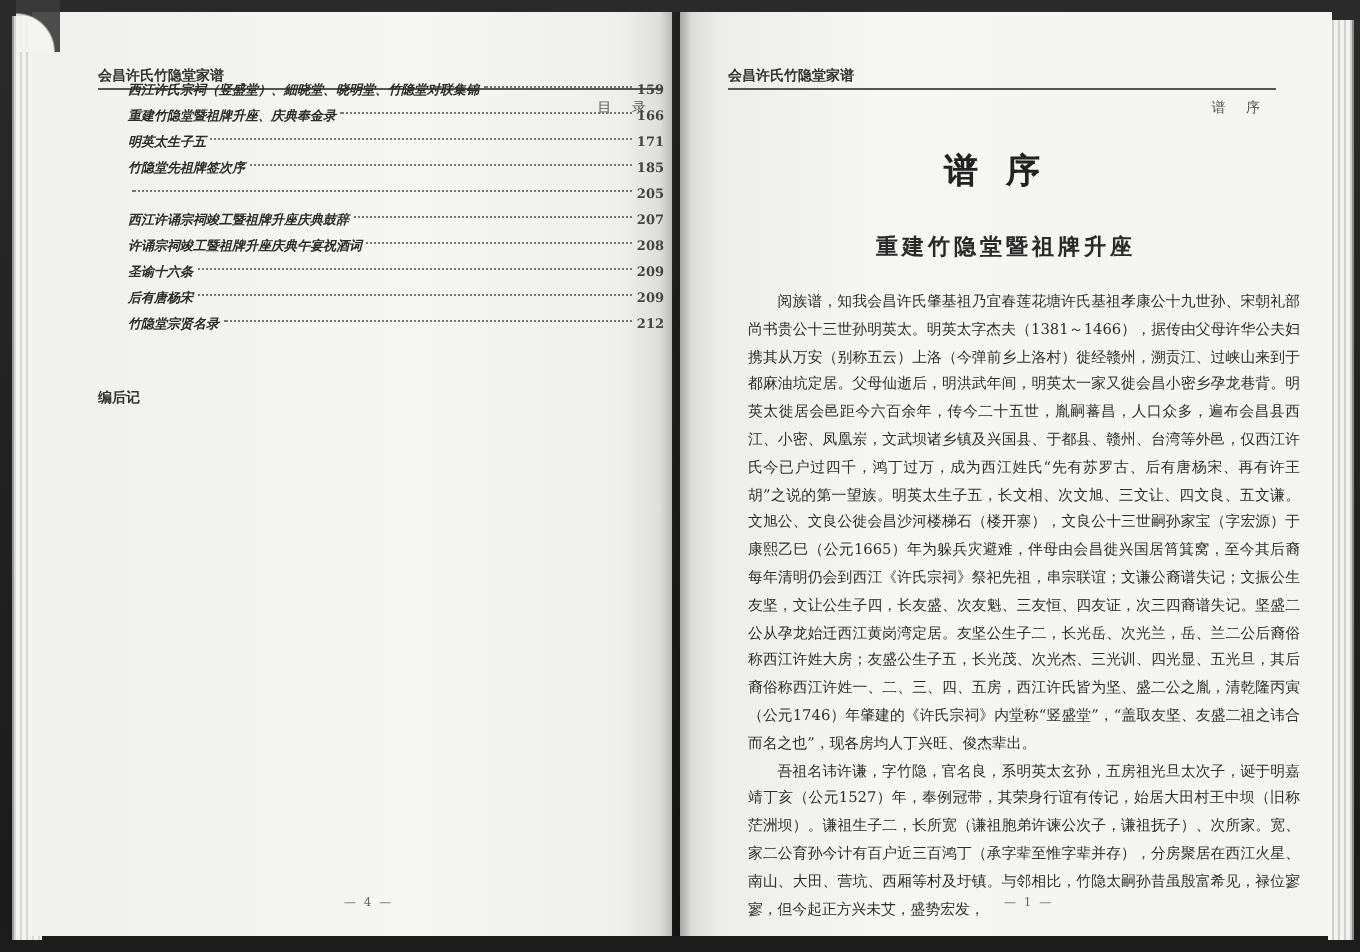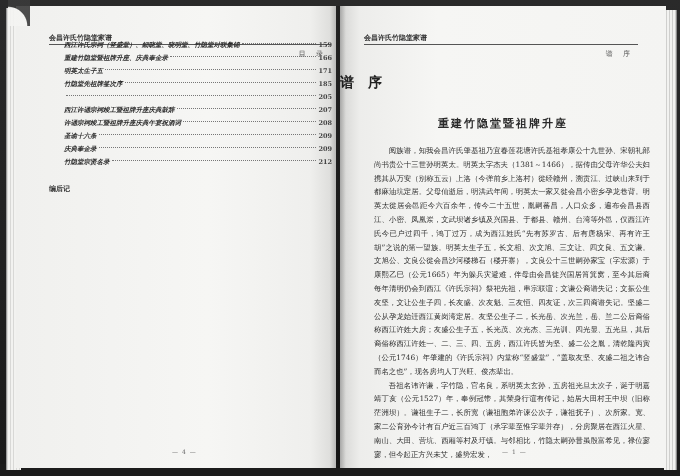--- a/index.html
+++ b/index.html
@@ -98,21 +98,21 @@
   .toc-row .toc-title { white-space: nowrap; font-style: italic; }
   .toc-row .toc-leader {
     flex: 1;
     border-bottom: 1px dotted #777;
     margin: 0 2px;
     transform: translateY(-3px);
   }
   .toc-row .toc-page { font-size: 6.5px; color: #444; width: 14px; text-align: right; }
   .toc-afterword {
     position: absolute;
-    left: 33px; top: 178px;
+    left: 33px; top: 188px;
     font-family: "DejaVu Sans", sans-serif;
     font-weight: bold;
     font-size: 7px;
     color: #333;
   }
 
   
   .folio {
     position: absolute;
     top: 442px;
@@ -121,22 +121,22 @@
     letter-spacing: 1px;
   }
   .page-left .folio { left: 156px; }
   .page-right .folio { left: 162px; }
 
   
   .chapter-title {
     position: absolute;
     left: 0; top: 68px;
     width: 326px;
-    text-align: left;
-    font-size: 14px;
+    text-align: center;
+    font-size: 17px;
     font-weight: bold;
     letter-spacing: 14px;
     color: #222;
   }
   .article-title {
     position: absolute;
     left: 0; top: 110px;
     width: 326px;
     text-align: center;
     font-size: 11px;
@@ -206,21 +206,21 @@
         <span class="toc-title">许诵宗祠竣工暨祖牌升座庆典午宴祝酒词</span>
         <span class="toc-leader"></span>
         <span class="toc-page">208</span>
       </div>
       <div class="toc-row">
         <span class="toc-title">圣谕十六条</span>
         <span class="toc-leader"></span>
         <span class="toc-page">209</span>
       </div>
       <div class="toc-row">
-        <span class="toc-title">庆典奉金录</span>
+        <span class="toc-title">后有唐杨宋</span>
         <span class="toc-leader"></span>
         <span class="toc-page">209</span>
       </div>
       <div class="toc-row">
         <span class="toc-title">竹隐堂宗贤名录</span>
         <span class="toc-leader"></span>
         <span class="toc-page">212</span>
       </div>
     </div>
 

